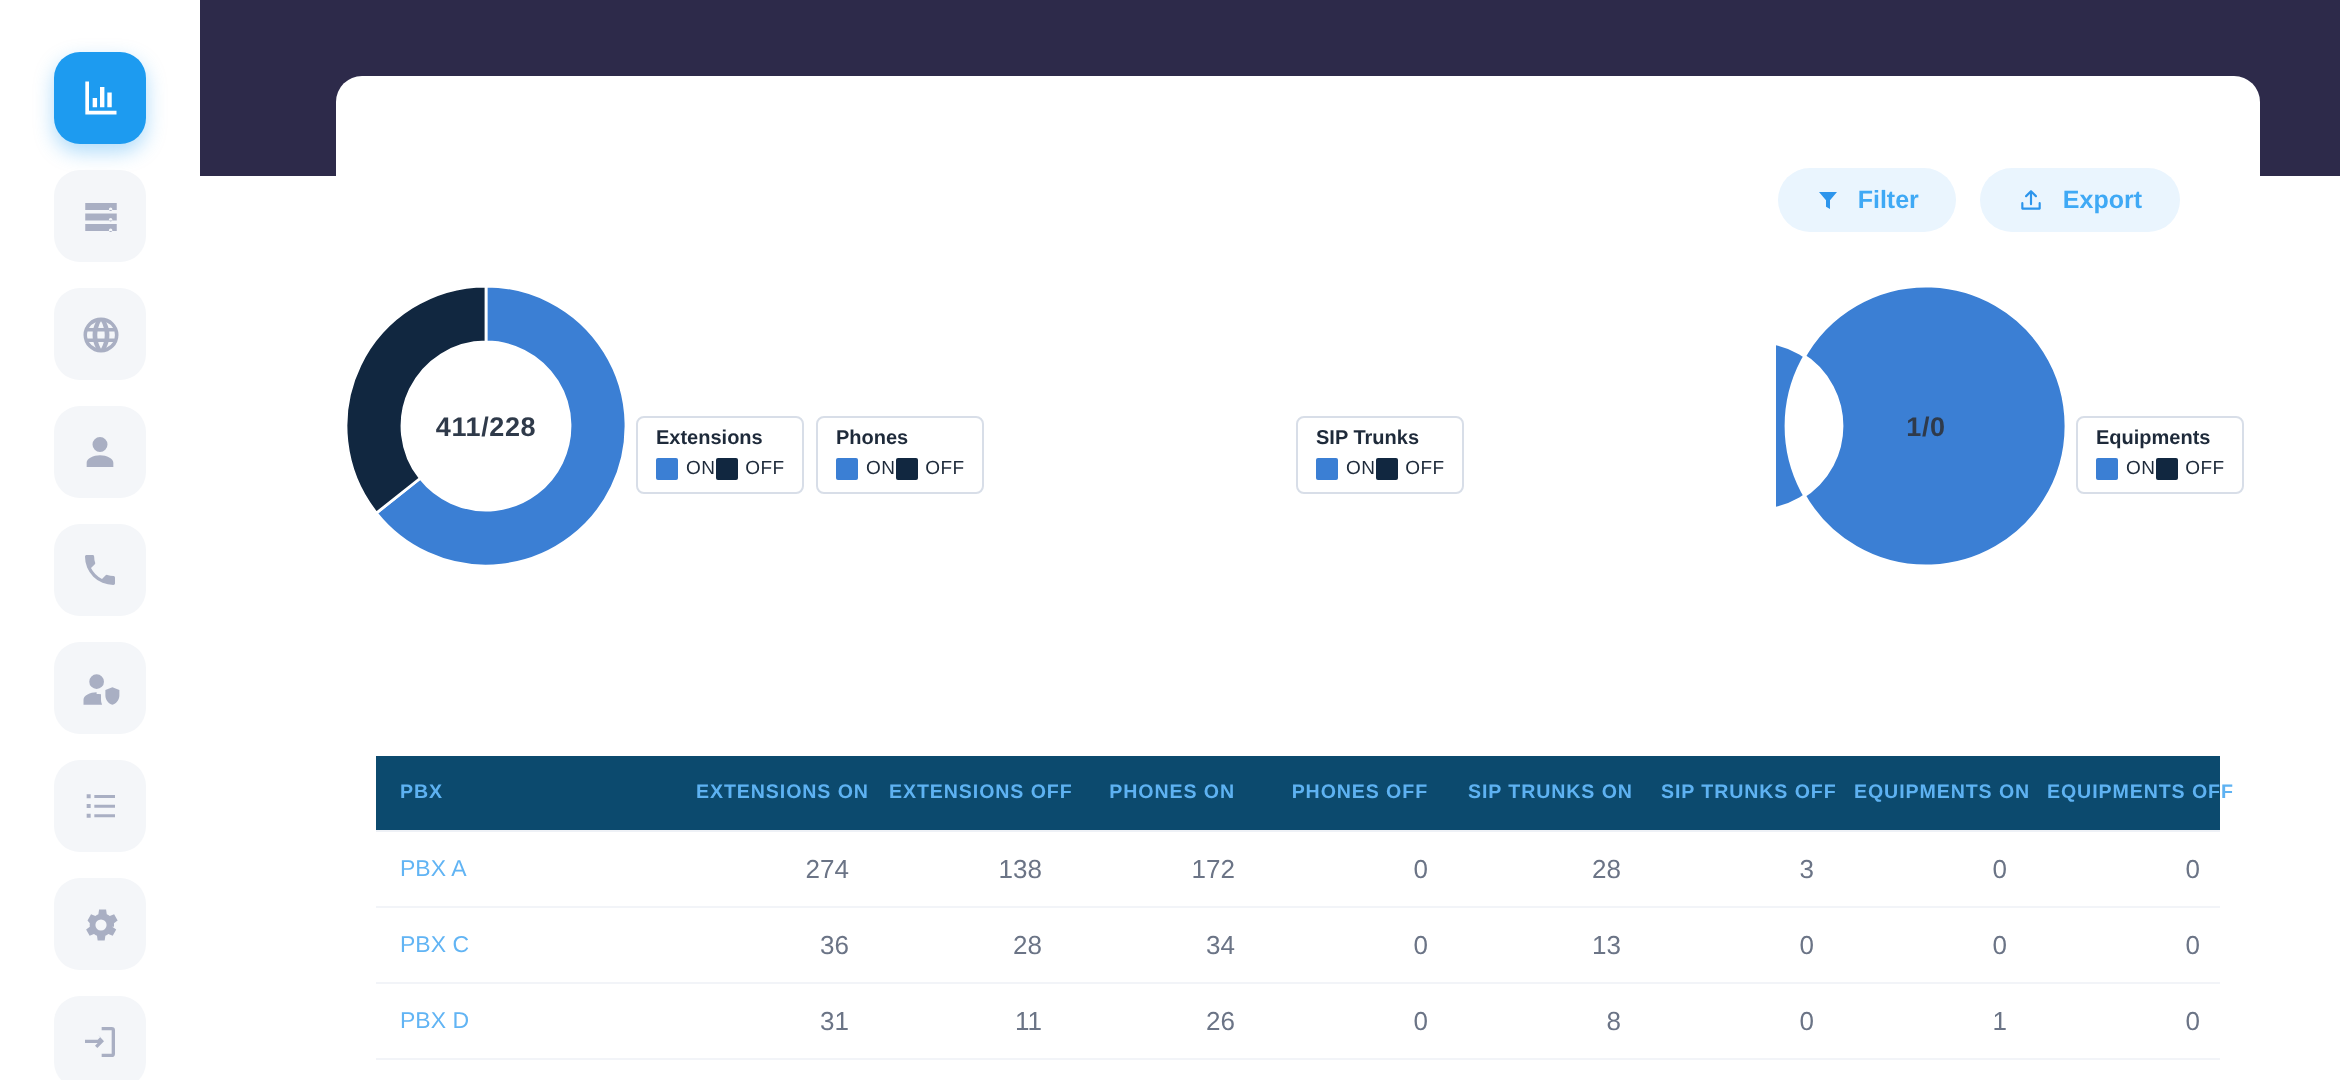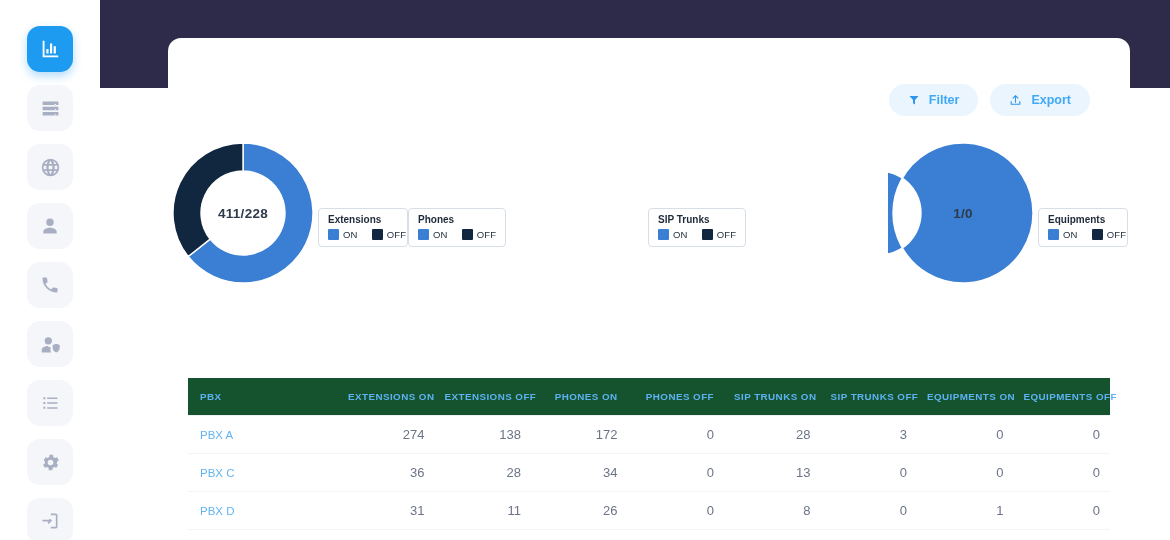--- a/index.html
+++ b/index.html
@@ -136,39 +136,39 @@
     padding: 5px 9px 6px 9px;
     min-width: 72px;
   }
   .legend-title {
     font-size: 10px;
     font-weight: bold;
     color: #1E2A3A;
     margin-bottom: 4px;
     white-space: nowrap;
   }
-  .legend-keys { display: flex; gap: 14px; align-items: flex-end; }
+  .legend-keys { display: flex; gap: 0; align-items: flex-end; }
   .lk { display: flex; align-items: center; gap: 4px; }
   .swatch { width: 11px; height: 11px; border-radius: 1px; flex: none; }
   .lk span {
     font-size: 9.5px;
     color: #1E2A3A;
     font-weight: normal;
     letter-spacing: .2px;
   }
 
   
   .table-zone {
     position: absolute;
     left: 20px;
     top: 340px;
     width: 922px;
   }
   table { border-collapse: collapse; width: 922px; table-layout: fixed; }
-  thead tr { background: #14532d; }
+  thead tr { background: #0c4a6e; }
   th {
     font-size: 9.8px;
     font-weight: bold;
     color: #5EB2F2;
     letter-spacing: .45px;
     text-align: right;
     padding: 13px 10px;
     border-bottom: 1px solid #EEF1F6;
     white-space: nowrap;
   }

